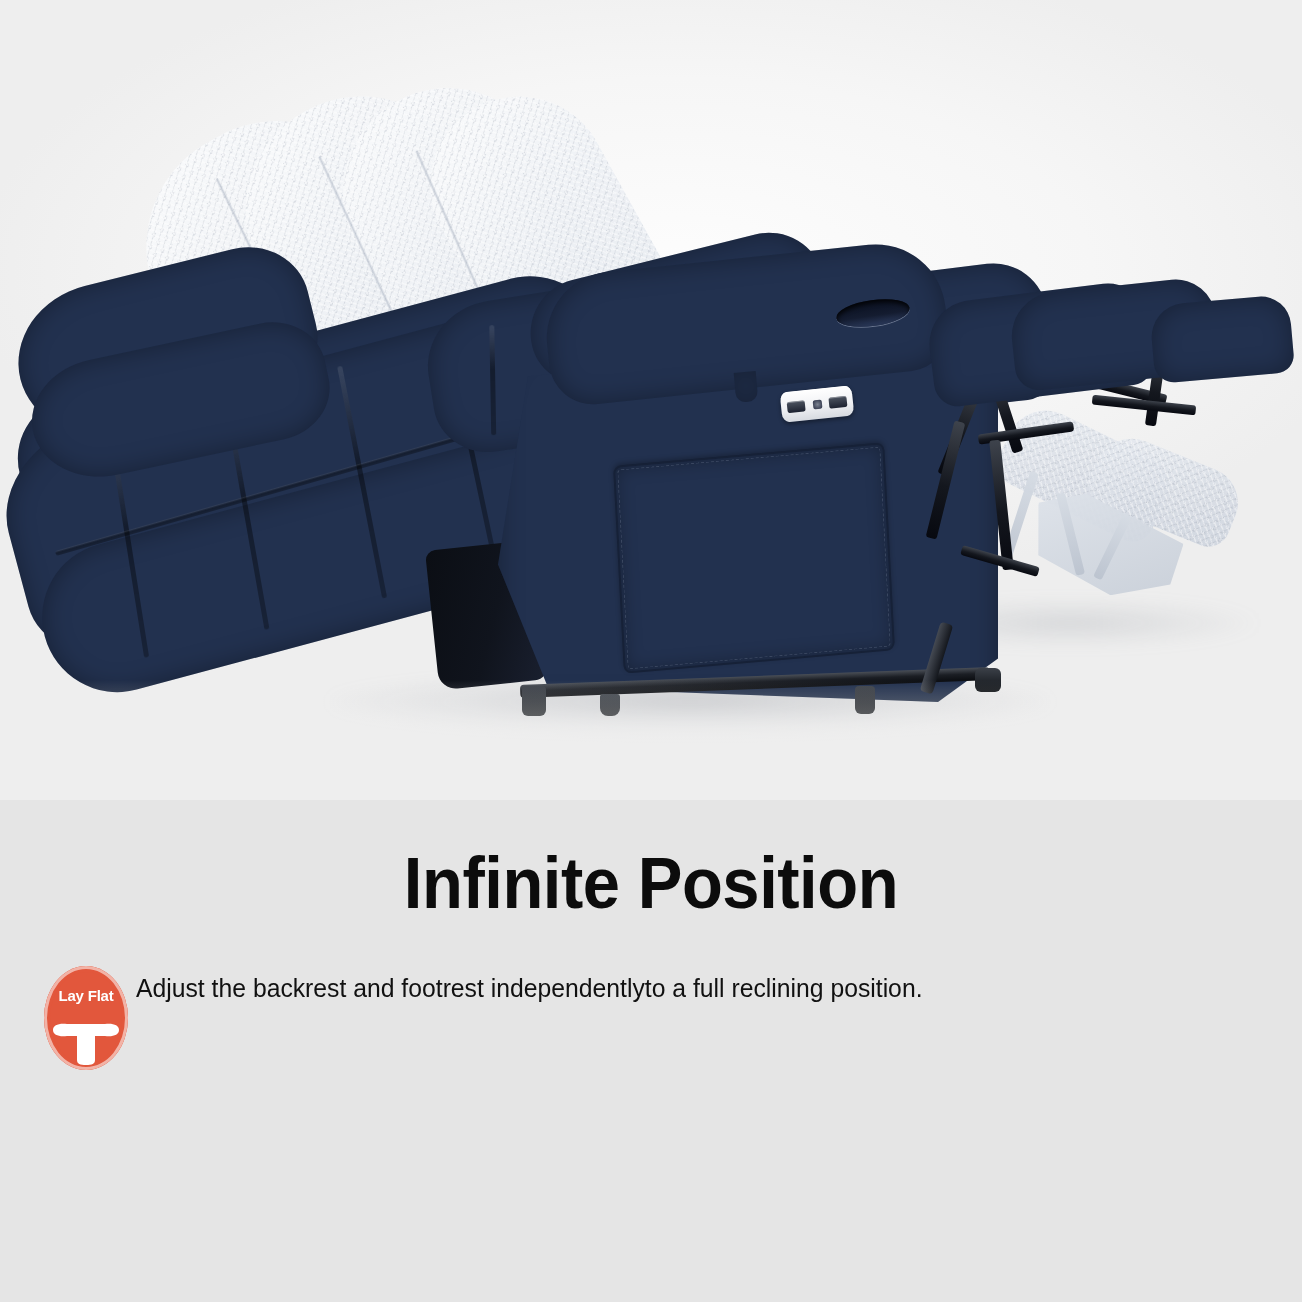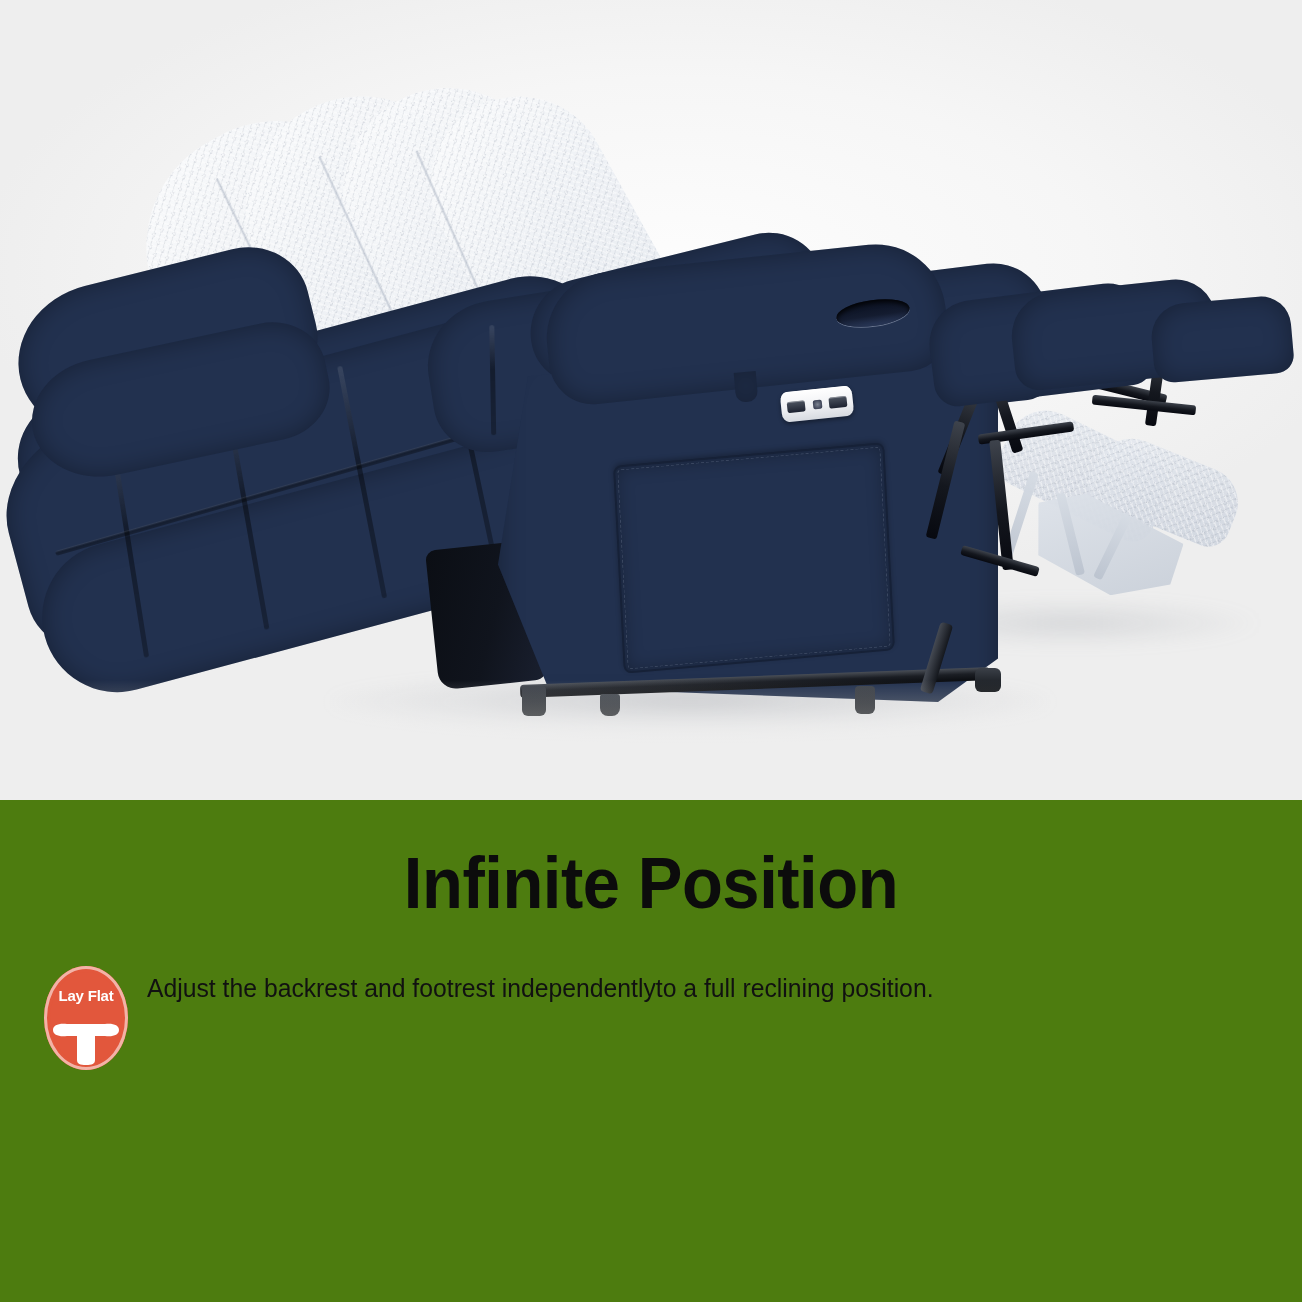--- a/index.html
+++ b/index.html
@@ -8,21 +8,21 @@
     padding: 0;
     background: #ffffff;
   }
   body {
     font-family: "Liberation Sans", sans-serif;
   }
   .page {
     position: relative;
     width: 1302px;
     height: 1302px;
-    background: #4d7c0f;
+    background: #e5e5e5;
     overflow: hidden;
   }
 
   
   .hero {
     position: absolute;
     left: 0; top: 0;
     width: 1302px;
     height: 800px;
     background:
@@ -366,21 +366,21 @@
     width: 1302px;
     display: flex;
     align-items: flex-start;
     box-sizing: border-box;
     padding: 0 42px 0 44px;
     gap: 64px;
   }
   .feature {
     display: flex;
     align-items: flex-start;
-    gap: 19px;
+    gap: 8px;
     flex: 1 1 0;
   }
   .badge {
     position: relative;
     flex: 0 0 auto;
     width: 84px; height: 104px;
     border-radius: 50% / 50%;
     background: #e2573c;
     box-shadow: inset 0 0 0 3px rgba(255,255,255,0.55), inset 0 0 0 6px #e2573c;
     display: flex;

